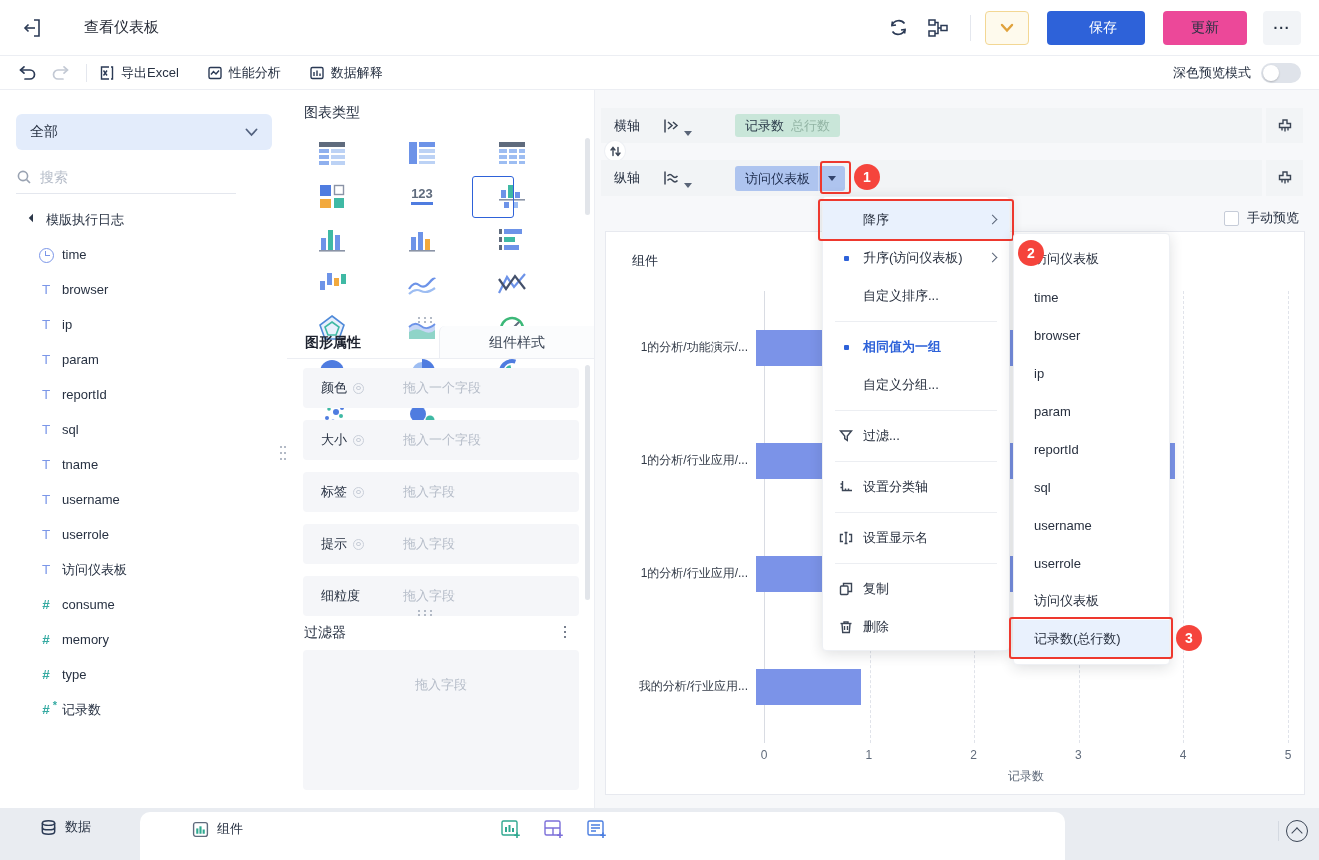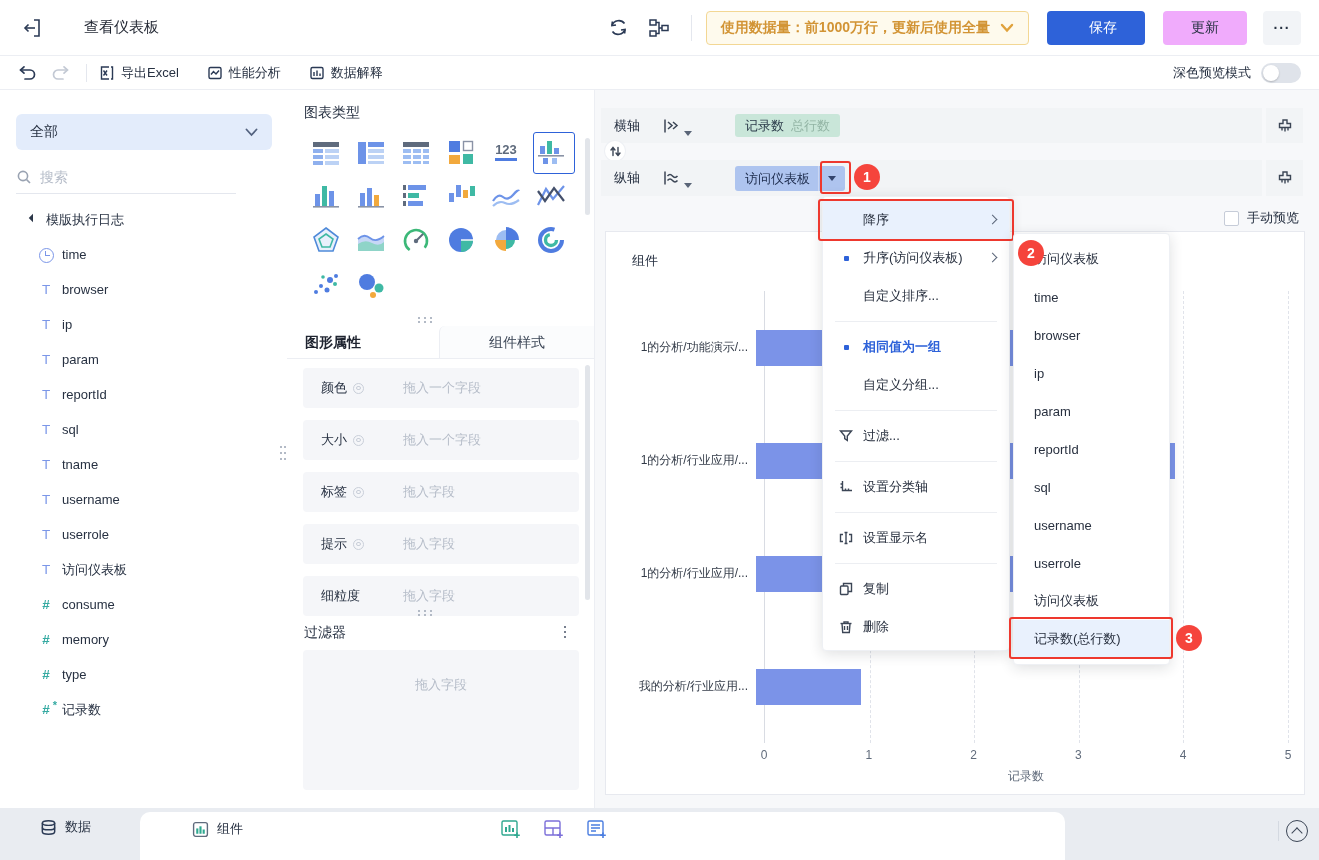--- a/index.html
+++ b/index.html
@@ -10,21 +10,21 @@
 
 .topbar { position:absolute; left:0; top:0; width:1319px; height:56px; background:#fff; border-bottom:1px solid #eceef3; display:flex; align-items:center; }
 .back-btn { margin-left:18px; width:28px; height:28px; display:flex; align-items:center; justify-content:center; cursor:pointer; }
 .page-title { margin-left:38px; font-size:15px; font-weight:400; color:#1f2430; }
 .top-spacer { flex:1; }
 .icon-btn { width:28px; height:28px; display:flex; align-items:center; justify-content:center; cursor:pointer; margin-right:12px; }
 .tb-divider { width:1px; height:26px; background:#e4e7ee; margin:0 14px 0 6px; }
 .data-banner { display:flex; align-items:center; gap:10px; height:34px; padding:0 14px; background:#fefaed; border:1px solid #f3d794; border-radius:4px; color:#d29435; font-weight:700; font-size:14px; cursor:pointer; }
 .btn { height:34px; border-radius:4px; display:flex; align-items:center; justify-content:center; font-size:14px; cursor:pointer; }
 .btn-save { width:98px; background:#2e62d9; color:#fff; margin-left:18px;padding-left:14px; }
-.btn-update { width:84px; background:#f0abfc; color:#273142; margin-left:18px; }
+.btn-update { width:84px; background:#ec4899; color:#273142; margin-left:18px; }
 .btn-more { width:38px; background:#f2f4f7; color:#273142; margin-left:16px; margin-right:18px; font-weight:700; letter-spacing:1px; }
 
 
 .toolbar2 { position:absolute; left:0; top:56px; width:1319px; height:34px; background:#fff; border-bottom:1px solid #eceef3; display:flex; align-items:center; }
 .t2-icon { width:26px; height:24px; display:flex; align-items:center; justify-content:center; cursor:pointer; }
 .undo { margin-left:14px; } .redo { margin-left:8px; }
 .t2-div { width:1px; height:18px; background:#e4e7ee; margin:0 12px; }
 .tool-item { display:flex; align-items:center; gap:6px; margin-right:28px; cursor:pointer; color:#273142; }
 .t2-right { margin-left:auto; display:flex; align-items:center; gap:10px; margin-right:18px; }
 .toggle { width:40px; height:20px; border-radius:10px; background:#dfe3ea; position:relative; cursor:pointer; }
@@ -53,21 +53,21 @@
 .fi-time { }
 .fi-time::before { content:""; position:absolute; left:1px; top:1px; width:13px; height:13px; border:1.4px solid #7b96e8; border-radius:50%; }
 .fi-time::after { content:""; position:absolute; left:7px; top:4px; width:3.5px; height:4.5px; border-left:1.4px solid #7b96e8; border-bottom:1.4px solid #7b96e8; }
 .flabel { margin-left:8px; font-size:13px; color:#273142; }
 .dots-v { position:absolute; width:8px; height:18px; background:radial-gradient(circle at 2px 2px, #b3bac6 1.3px, transparent 1.5px); background-size:4px 6px; }
 .dots-h { position:absolute; width:18px; height:8px; background:radial-gradient(circle at 2px 2px, #b3bac6 1.3px, transparent 1.5px); background-size:6px 4px; }
 
 
 .midpanel { position:absolute; left:287px; top:90px; width:308px; height:718px; background:#fff; border-right:1px solid #eceef3; }
 .ct-title { position:absolute; left:17px; top:14px; font-size:14px; color:#273142; }
-.ct-grid { position:absolute; left:16px; top:40px; width:270px; display:grid; grid-template-columns:repeat(6,1fr); grid-auto-rows:44px; }
+.ct-grid { position:absolute; left:0; top:40px; width:270px; display:grid; grid-template-columns:repeat(3,1fr); grid-auto-rows:44px; }
 .ct-cell { display:flex; align-items:center; justify-content:center; cursor:pointer; position:relative; }
 .ct-cell.selected::after { content:""; position:absolute; left:5px; top:2px; width:40px; height:40px; border:1.6px solid #2e62d9; border-radius:3px; }
 .scroll-thumb { position:absolute; width:5px; border-radius:3px; background:#e2e5ea; right:4px; }
 .ptabs { position:absolute; left:0; top:236px; width:307px; height:33px; border-bottom:1px solid #eceef3; }
 .tab-active { position:absolute; left:18px; top:0; line-height:33px; font-size:14px; font-weight:700; color:#1f2430; cursor:pointer; }
 .tab-inactive { position:absolute; left:152px; right:0; top:0; bottom:0; background:#fbfcfd; border-left:1px solid #eceef3; border-top-left-radius:6px; text-align:center; line-height:33px; font-size:14px; color:#3c4656; cursor:pointer; }
 .prop-row { position:absolute; left:16px; width:276px; height:40px; background:#f5f6f9; border-radius:4px; display:flex; align-items:center; }
 .prop-label { margin-left:18px; font-size:13px; color:#273142; white-space:nowrap; }
 .gear { width:11px; height:11px; border:1.3px solid #c9cfd9; border-radius:50%; margin-left:6px; position:relative; }
 .gear::before { content:""; position:absolute; inset:2.4px; border:1px solid #c9cfd9; border-radius:50%; }
@@ -165,21 +165,20 @@
   <div class="icon-btn">
     <svg width="22" height="20" viewBox="0 0 22 20" fill="none" stroke="#2b3a55" stroke-width="1.5">
         <rect x="2" y="2" width="6" height="5"></rect>
         <rect x="2" y="13" width="6" height="5"></rect>
         <rect x="14" y="7.5" width="6" height="5"></rect>
         <path d="M8 4.5 h3 v5.5 h3 M8 15.5 h3 v-5.5"></path>
       </svg>
   </div>
   <div class="tb-divider"></div>
   <div class="data-banner">
-    <span>使用数据量：前1000万行，更新后使用全量</span>
     <svg width="14" height="10" viewBox="0 0 14 10" fill="none" stroke="#e0a23c" stroke-width="2.4" stroke-linecap="round">
         <path d="M2 2 L7 7.5 L12 2"></path>
       </svg>
   </div>
   <div class="btn btn-save">保存</div>
   <div class="btn btn-update">更新</div>
   <div class="btn btn-more">···</div>
 </div>
 
 <div class="toolbar2">

